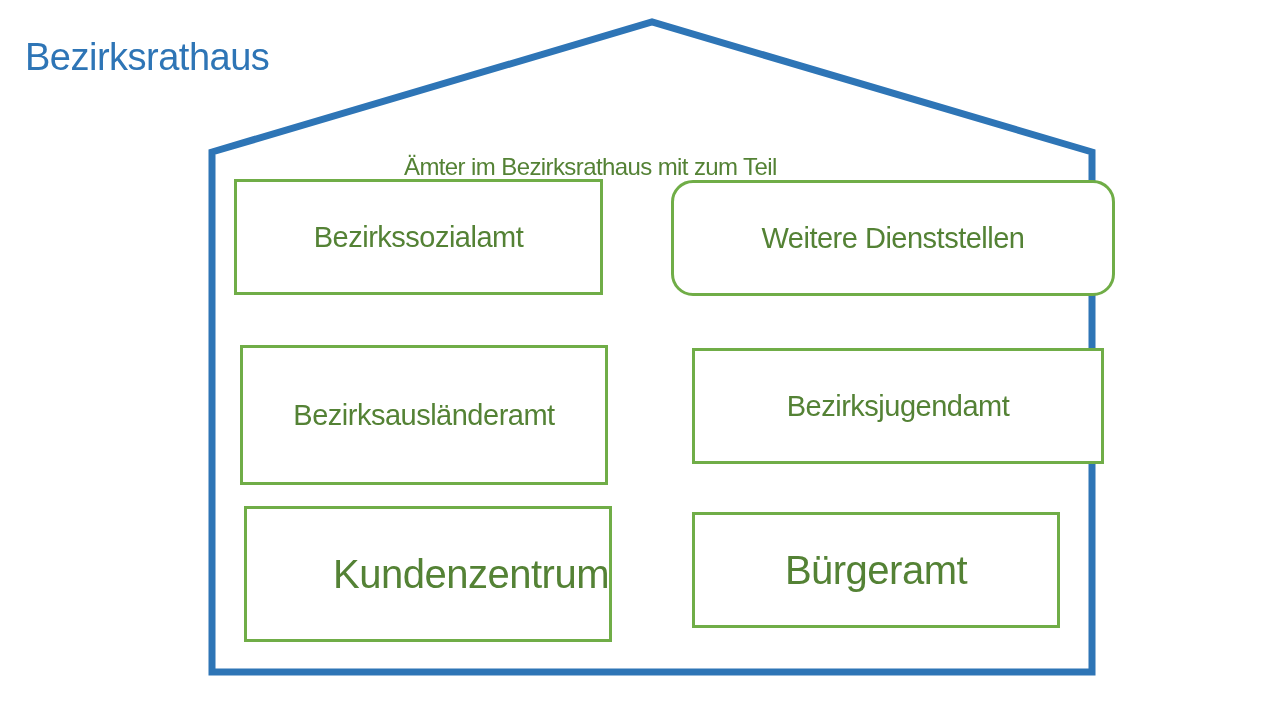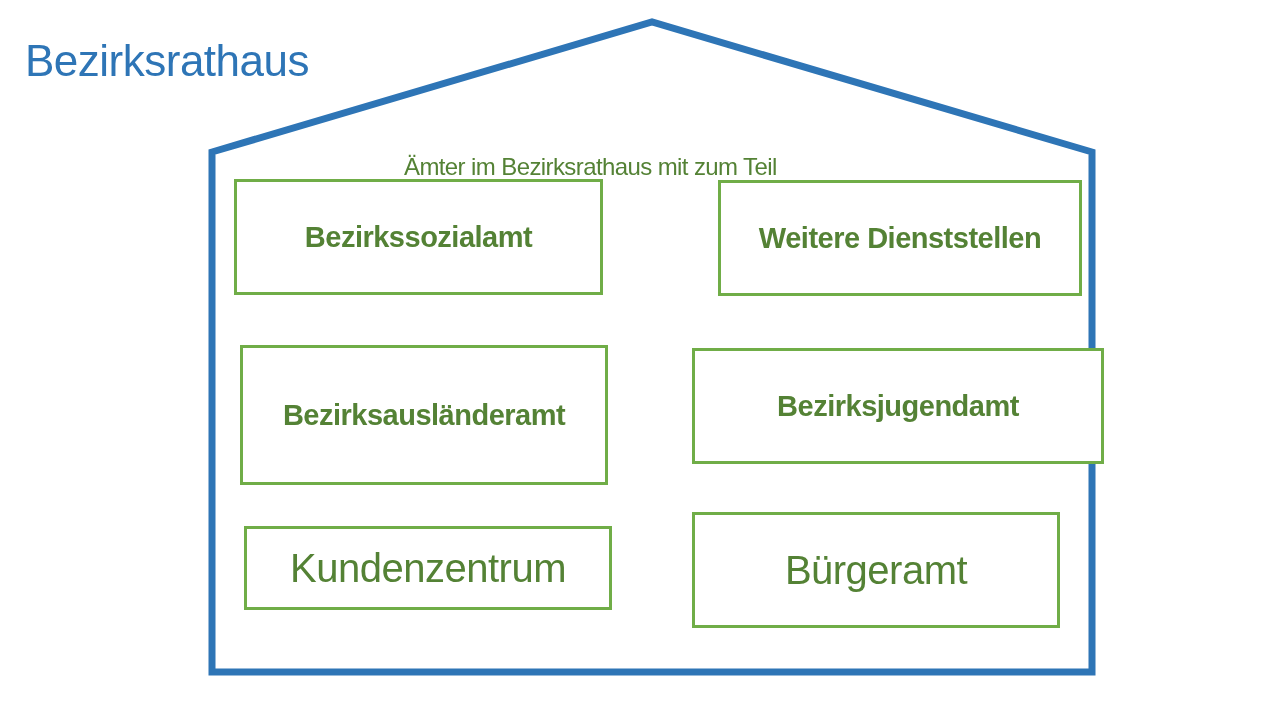--- a/index.html
+++ b/index.html
@@ -1,50 +1,50 @@
 <!DOCTYPE html>
 <html><head>
   <meta charset="utf-8">
   <style>
     html, body { margin:0; padding:0; }
     body { width:1280px; height:720px; background:#ffffff; position:relative; overflow:hidden;
            font-family: "Liberation Sans", "DejaVu Sans", sans-serif; }
-    .title { position:absolute; left:25px; top:36px; font-size:44px; color:#2e75b6; letter-spacing:-0.5px; }
+    .title { position:absolute; left:25px; top:36px; font-size:38px; color:#2e75b6; letter-spacing:-0.5px; }
     svg.house { position:absolute; left:0; top:0; }
     .subtitle { position:absolute; left:404px; top:106px; font-size:24px; color:#548235; line-height:34px; letter-spacing:-0.6px;margin-top:44px; }
     .subtitle .bold { font-weight:bold; }
     .box { position:absolute; border:3px solid #70ad47; box-sizing:border-box; display:flex;
            align-items:center; justify-content:center; color:#548235; background:#fff; }
     .box span { letter-spacing:-0.5px; }
-    .sm { font-size:29px;font-weight:bold; }
+    .sm { font-size:29px; }
     .lg { font-size:40px; }
   </style>
 </head>
 <body>
 
 <div class="title">Bezirksrathaus</div>
 
 <svg class="house" width="1280" height="720" viewBox="0 0 1280 720">
   <polygon points="212,152 652,22 1092,152 1092,672 212,672" fill="none" stroke="#2e75b6" stroke-width="7" stroke-linejoin="miter"></polygon>
 </svg>
 
 <div class="subtitle">
   <div>Ämter im Bezirksrathaus mit zum Teil</div>
 </div>
 
 <div class="box sm" style="left:234px; top:179px; width:369px; height:116px;">
   <span>Bezirkssozialamt</span>
 </div>
-<div class="box sm" style="left:718px; top:180px; width:364px; height:116px;">
+<div class="box sm" style="left:671px; top:180px; width:444px; height:116px;border-radius:22px;">
   <span>Weitere Dienststellen</span>
 </div>
 <div class="box sm" style="left:240px; top:345px; width:368px; height:140px;">
   <span>Bezirksausländeramt</span>
 </div>
 <div class="box sm" style="left:692px; top:348px; width:412px; height:116px;">
   <span>Bezirksjugendamt</span>
 </div>
-<div class="box lg" style="left:244px; top:526px; width:368px; height:84px;">
+<div class="box lg" style="left:244px; top:506px; width:368px; height:136px;justify-content:flex-end;">
   <span>Kundenzentrum</span>
 </div>
 <div class="box lg" style="left:692px; top:512px; width:368px; height:116px;">
   <span>Bürgeramt</span>
 </div>
 
 </body></html>

